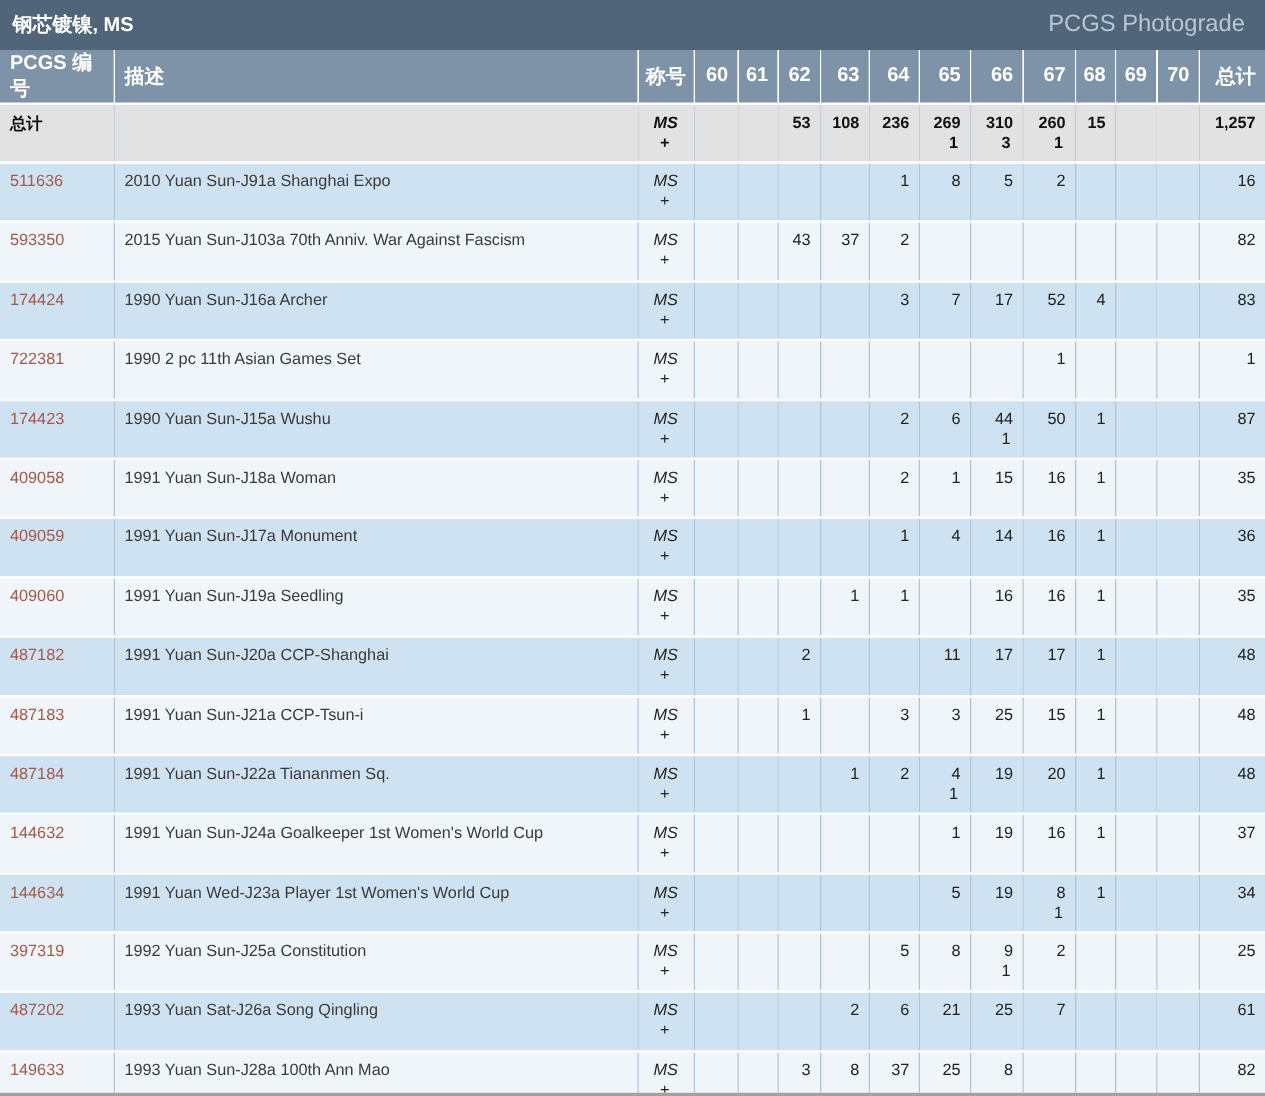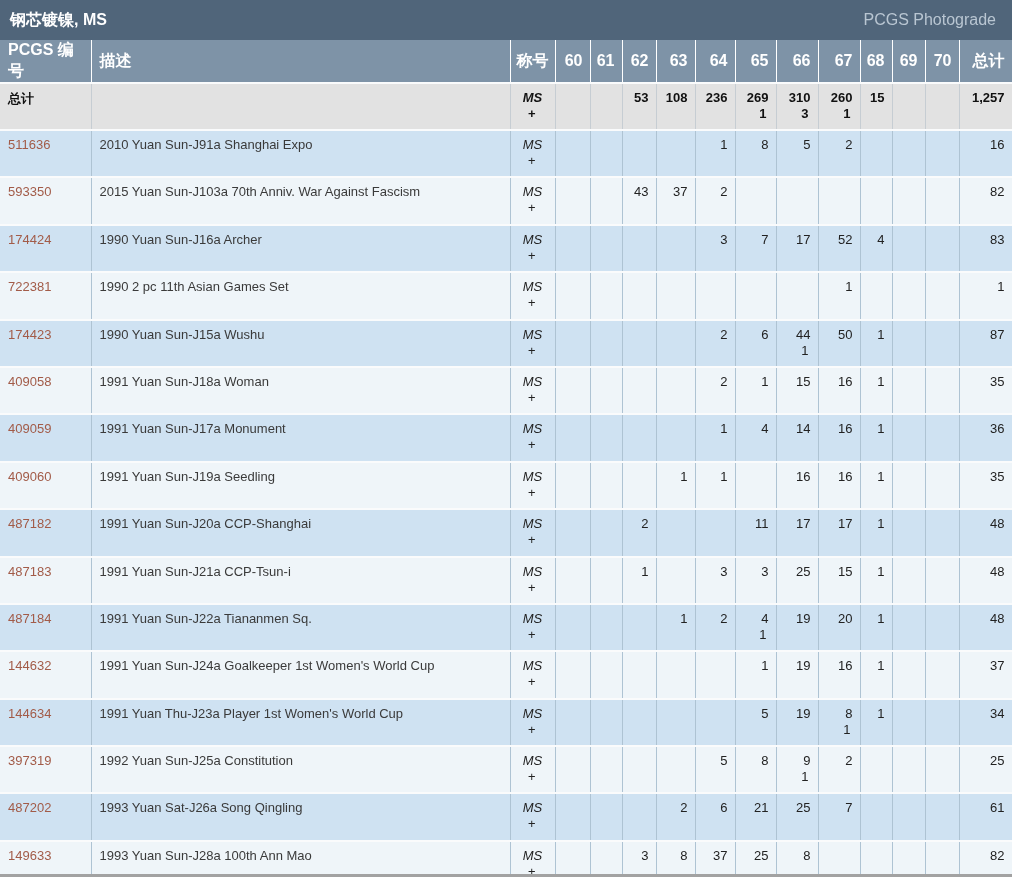--- a/index.html
+++ b/index.html
@@ -1,21 +1,21 @@
 <!DOCTYPE html>
 <html><head>
 <meta charset="utf-8">
 <style>
   html,body{margin:0;padding:0;background:#fff;}
   body{font-family:"Liberation Sans","DejaVu Sans",sans-serif;}
   #app{position:relative;width:1012px;height:877px;overflow:hidden;background:#fff;
        border-bottom:3px solid #a2a2a2;box-sizing:border-box;}
   .titlebar{height:40px;background:#50657a;display:flex;align-items:center;justify-content:space-between;text-align:center;}
   .title{color:#fff;font-size:16px;font-weight:bold;padding-left:10px;}
-  .brand{color:#b9c6d2;font-size:16px;padding-right:16px;text-decoration:none;cursor:pointer;}
+  .brand{color:#b9c6d2;font-size:19px;padding-right:16px;text-decoration:none;cursor:pointer;}
   table{border-collapse:collapse;table-layout:fixed;width:1012px;}
   th,td{margin:0;overflow:hidden;box-sizing:border-box;}
   th{background:#7e93a7;color:#fff;font-size:16px;font-weight:bold;height:28px;padding:0;
      border-right:1px solid rgba(255,255,255,.45);border-bottom:1px solid #f2f2f2;}
   th.th-pcgs,th.th-desc{text-align:left;padding-left:8px;}
   th.th-grade,th.th-total{text-align:right;padding-right:7px;}
   th.th-desig{text-align:center;}
   td{border-right:1px solid #aec3d3;vertical-align:top;font-size:13px;color:#222;}
   tr.totals-row td{background:#e2e2e2;font-weight:bold;height:47px;border-right:1px solid #c6cdd3;color:#111;}
   tr.row{border-top:2px solid #fafbfc;}
@@ -790,21 +790,21 @@
           <td class="num">
             <span class="v1"></span>
             <span class="v2"></span>
           </td>
           <td class="num">
             <span class="v1">37</span>
           </td>
         </tr>
         <tr class="row blue">
           <td class="cell-pad"><a class="pcgs-link">144634</a></td>
-          <td class="cell-pad"><span class="desc">1991 Yuan Thu-J23a Player 1st Women's World Cup</span></td>
+          <td class="cell-pad"><span class="desc">1991 Yuan Wed-J23a Player 1st Women's World Cup</span></td>
           <td class="desig">
             <span class="v1">MS</span>
             <span class="v2">+</span>
           </td>
           <td class="num">
             <span class="v1"></span>
             <span class="v2"></span>
           </td>
           <td class="num">
             <span class="v1"></span>

